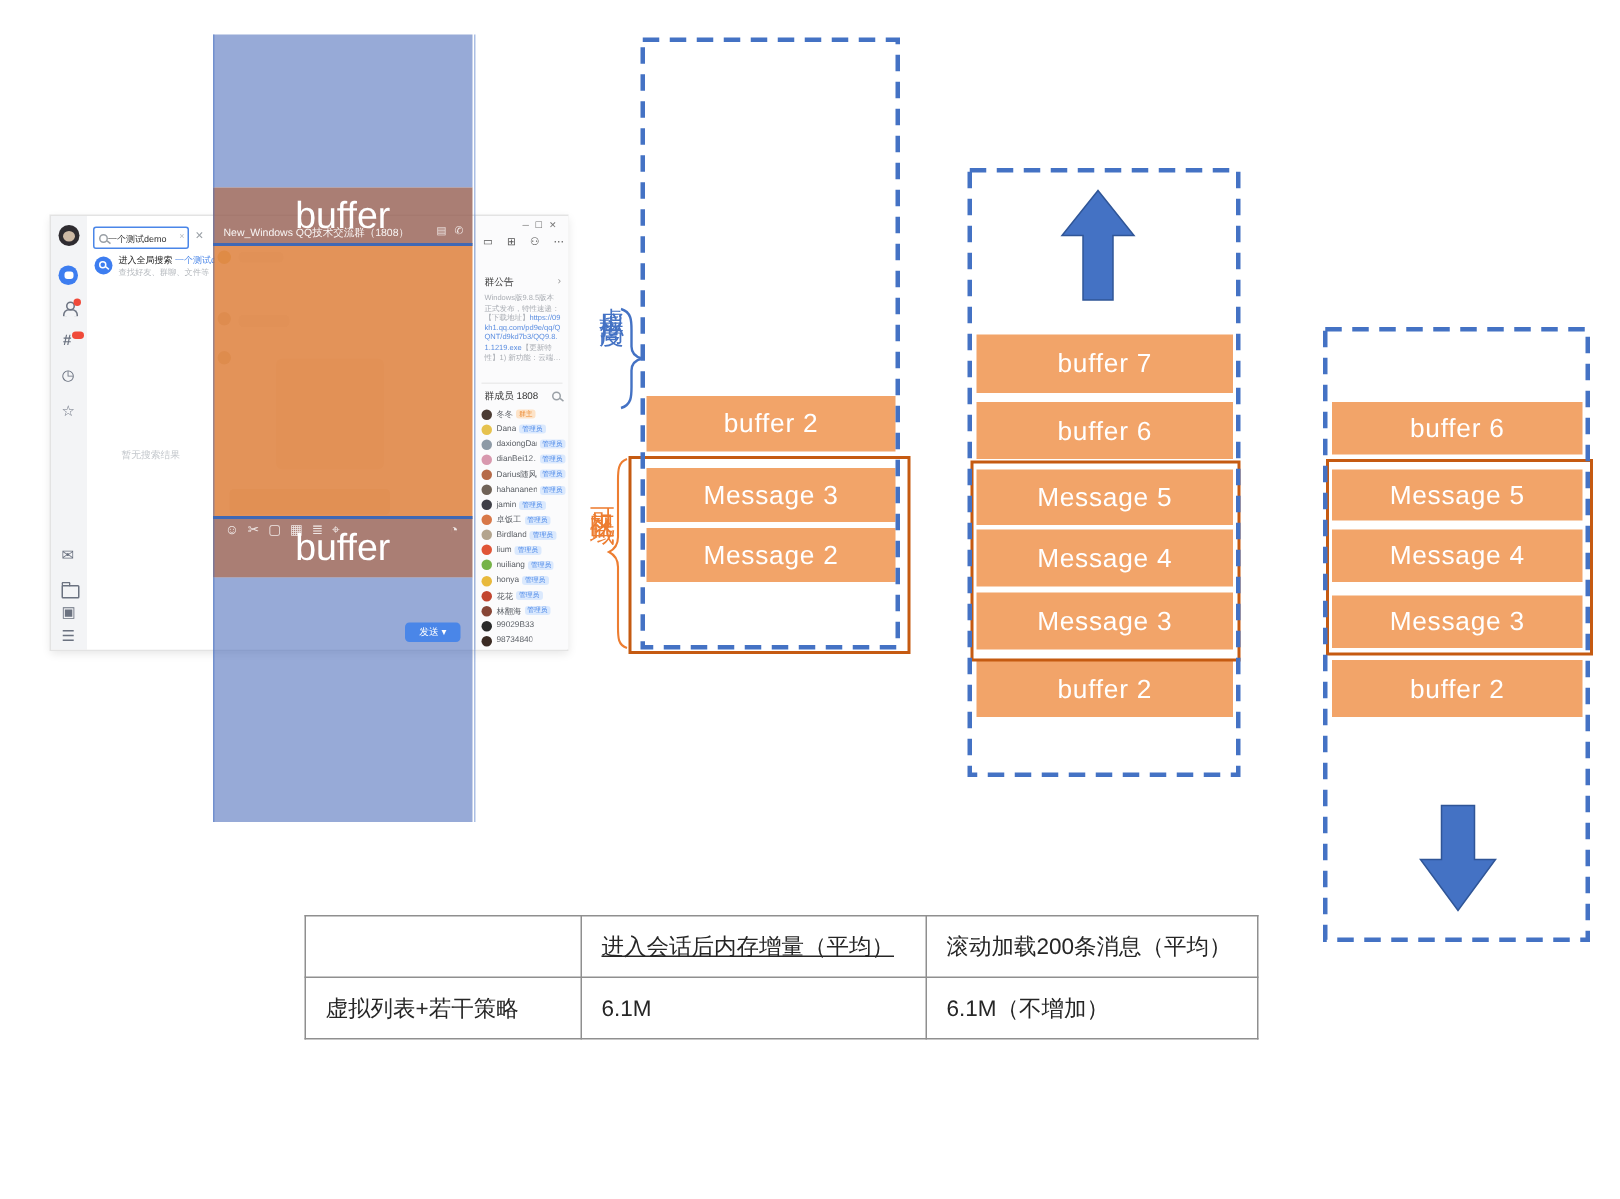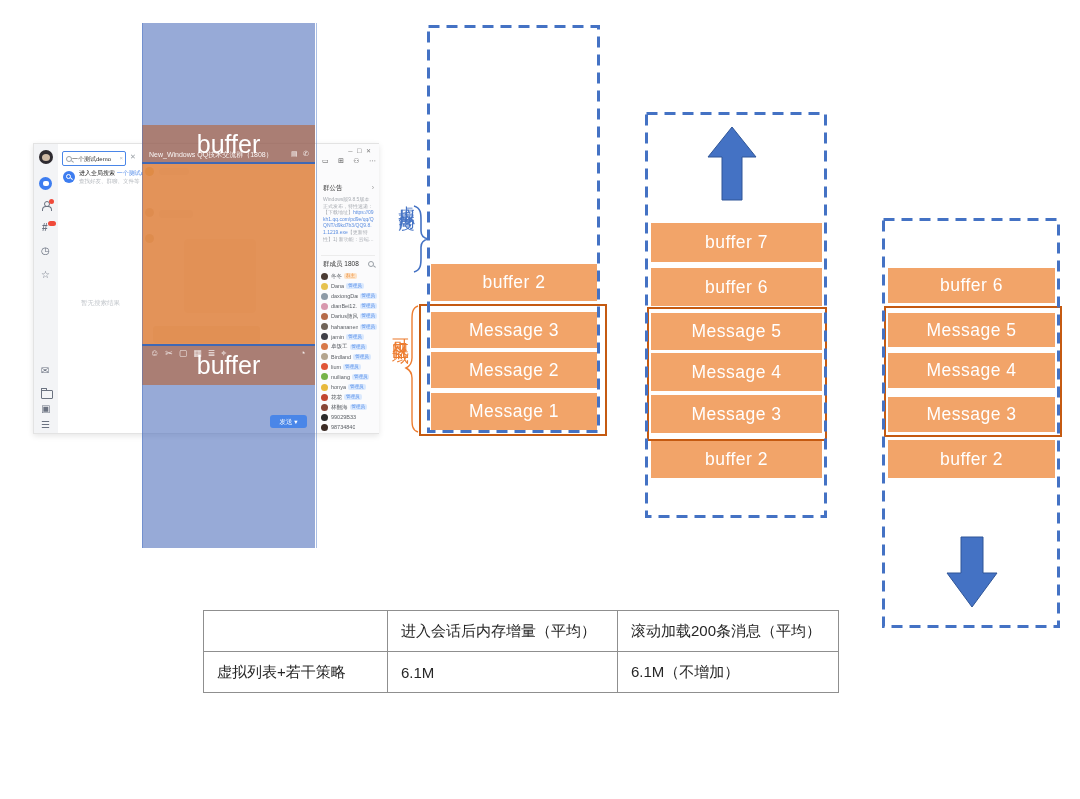--- a/index.html
+++ b/index.html
@@ -74,21 +74,21 @@
   .visbox{position:absolute;border:2px solid #C55A11;z-index:4;background:transparent;}
   #ovl-svg{position:absolute;left:0;top:0;z-index:5;pointer-events:none;}
   .vlabel{position:absolute;writing-mode:vertical-rl;text-orientation:upright;font-size:16.5px;letter-spacing:3px;z-index:3;}
   .vlabel.blue{color:#4472C4;}
   .vlabel.orange{color:#ED7D31;}
   
   #memtable{position:absolute;left:203px;top:610px;border-collapse:collapse;z-index:1;}
   #memtable td,#memtable th{border:1px solid #8f8f8f;font-weight:normal;text-align:left;
     font-size:15px;color:#262626;padding:0 0 0 13px;height:40px;vertical-align:middle;}
   #memtable .c0{width:170px;}
-  #memtable .c1{width:216px;}
+  #memtable .c1{width:216px;text-decoration:underline;}
   #memtable .c2{width:207px;}
 </style>
 </head>
 <body>
 
 <div id="stage">
 
   <div id="qq">
     <div id="rail">
       <div class="avatar-main">
@@ -261,21 +261,20 @@
       </div>
     <span class="hist-ic">◔</span>
     <div class="send-btn">发送 ▾</div>
   </div>
 
   <div class="vlabel blue" style="left:396px;top:192px;">虚拟高度</div>
   <div class="vlabel orange" style="left:390px;top:325px;">可视区域</div>
   <div class="blk" style="left:431px;top:264px;width:166px;height:37px;">buffer 2</div>
   <div class="blk" style="left:431px;top:312px;width:166px;height:36px;">Message 3</div>
   <div class="blk" style="left:431px;top:352px;width:166px;height:36px;">Message 2</div>
-  <div class="blk" style="left:431px;top:393px;width:166px;height:37px;">Message 1</div>
   <div class="visbox" style="left:419px;top:304px;width:184px;height:128px;"></div>
 
   <div class="blk" style="left:651px;top:223px;width:171px;height:39px;">buffer 7</div>
   <div class="blk" style="left:651px;top:268px;width:171px;height:38px;">buffer 6</div>
   <div class="blk" style="left:651px;top:313px;width:171px;height:37px;">Message 5</div>
   <div class="blk" style="left:651px;top:353px;width:171px;height:38px;">Message 4</div>
   <div class="blk" style="left:651px;top:395px;width:171px;height:38px;">Message 3</div>
   <div class="blk" style="left:651px;top:440px;width:171px;height:38px;">buffer 2</div>
   <div class="visbox" style="left:647px;top:307px;width:176px;height:130px;"></div>
 

